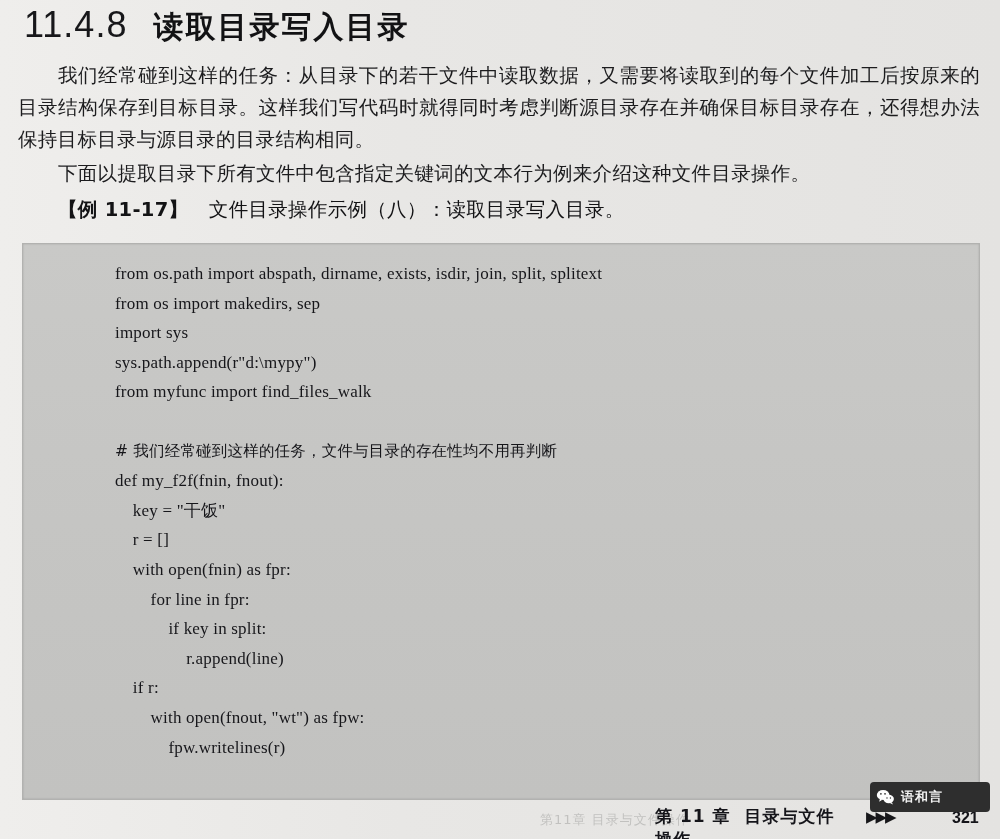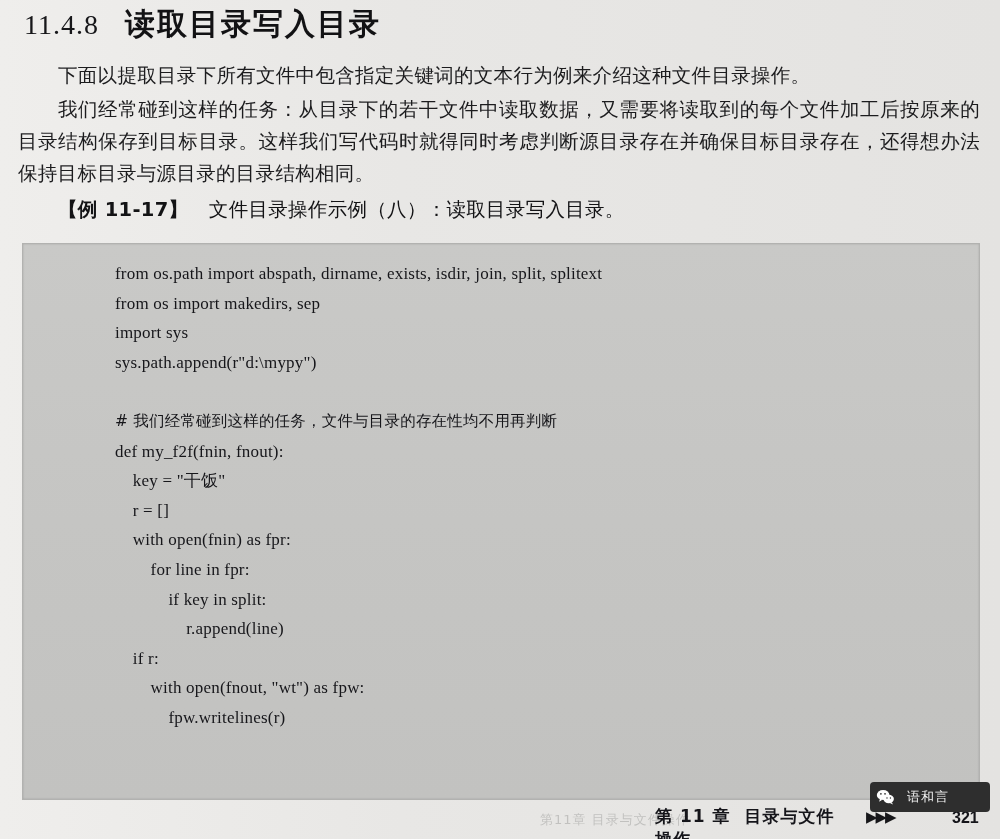--- a/index.html
+++ b/index.html
@@ -26,22 +26,22 @@
   .heading {
     position: absolute;
     left: 24px;
     top: 4px;
     display: flex;
     align-items: baseline;
     gap: 26px;
     white-space: nowrap;
   }
   .heading .num {
-    font-family: Liberation Serif, serif;
-    font-size: 28px;
+    font-family: Liberation Sans, sans-serif;
+    font-size: 36px;
     letter-spacing: 1px;
     color: #17171a;
   }
   .heading .title {
     font-family: "DejaVu Sans", sans-serif;
     font-size: 30px;
     font-weight: bold;
     letter-spacing: 2px;
     color: #121214;
   }
@@ -166,25 +166,26 @@
 
   
   .wechat-badge {
     position: absolute;
     right: 10px;
     top: 782px;
     width: 120px;
     height: 30px;
     display: flex;
     align-items: center;
-    gap: 12px;
+    gap: 6px;
     background: #2e2e2e;
     border-radius: 4px;
     padding: 0 6px;
     box-sizing: border-box;
+    font-weight: bold;
   }
   .wechat-icon {
     width: 19px;
     height: 16px;
     flex: 0 0 auto;
   }
   .wechat-label {
     font-family: "DejaVu Sans", sans-serif;
     font-size: 13px;
     color: #f2f2f2;
@@ -196,34 +197,35 @@
 <body>
 
 <div class="page">
 
   <div class="heading">
     <span class="num">11.4.8</span>
     <span class="title">读取目录写入目录</span>
   </div>
 
   <div class="body-text">
+    <p class="para">我们经常碰到这样的任务：从目录下的若干文件中读取数据，又需要将读取到的每个文件加工后按原来的目录结构保存到目标目录。这样我们写代码时就得同时考虑判断源目录存在并确保目标目录存在，还得想办法保持目标目录与源目录的目录结构相同。</p>
     <p class="para">下面以提取目录下所有文件中包含指定关键词的文本行为例来介绍这种文件目录操作。</p>
-    <p class="para">我们经常碰到这样的任务：从目录下的若干文件中读取数据，又需要将读取到的每个文件加工后按原来的目录结构保存到目标目录。这样我们写代码时就得同时考虑判断源目录存在并确保目标目录存在，还得想办法保持目标目录与源目录的目录结构相同。</p>
     <p class="example-line">
       <span class="lbl">【例 11-17】</span>
       <span class="desc">文件目录操作示例（八）：读取目录写入目录。</span>
     </p>
   </div>
 
   <div class="code-block">
     <div class="code-inner">
       <div class="code-line">from os.path import abspath, dirname, exists, isdir, join, split, splitext</div>
       <div class="code-line">from os import makedirs, sep</div>
       <div class="code-line">import sys</div>
       <div class="code-line">sys.path.append(r"d:\mypy")</div>
+      <div class="code-line">from myfunc import find_files_walk</div>
       <div class="code-line blank"></div>
       <div class="code-line cn"># 我们经常碰到这样的任务，文件与目录的存在性均不用再判断</div>
       <div class="code-line">def my_f2f(fnin, fnout):</div>
       <div class="code-line">    key = "干饭"</div>
       <div class="code-line">    r = []</div>
       <div class="code-line">    with open(fnin) as fpr:</div>
       <div class="code-line">        for line in fpr:</div>
       <div class="code-line">            if key in split:</div>
       <div class="code-line">                r.append(line)</div>
       <div class="code-line">    if r:</div>

